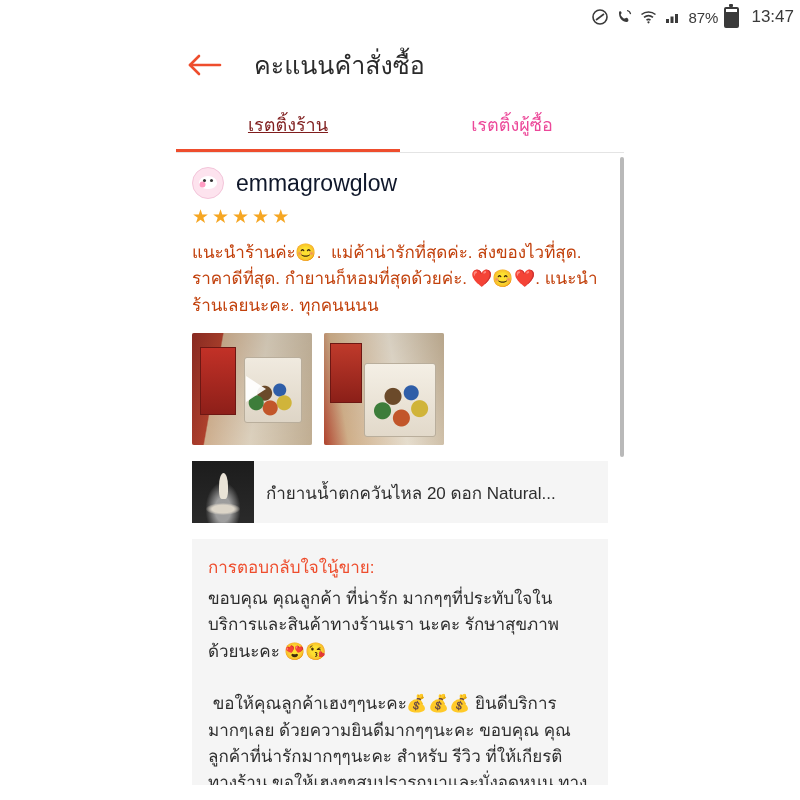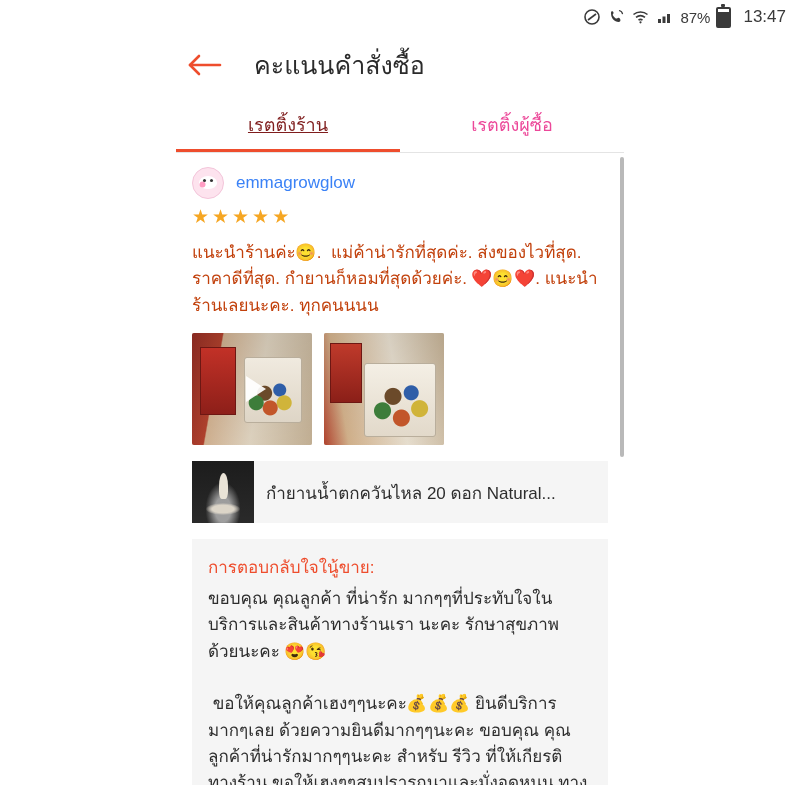--- a/index.html
+++ b/index.html
@@ -16,21 +16,21 @@
     width: 800px;
     height: 800px;
     background: #ffffff;
   }
   
   .statusbar {
     height: 34px;
     display: flex;
     align-items: center;
     justify-content: flex-end;
-    padding-right: 14px;
+    padding-right: 6px;
     gap: 6px;
     color: #3a3a3a;
     font-size: 15px;
   }
   .statusbar .icn {
     display: inline-flex;
     align-items: center;
     justify-content: center;
     color: #3a3a3a;
   }
@@ -142,22 +142,22 @@
   .avatar::after {
     content: "";
     position: absolute;
     left: 10px; top: 11px;
     width: 3px; height: 3px;
     background: #333;
     border-radius: 50%;
     box-shadow: 7px 0 0 #333, -2px 4px 0 1.5px #ff9ec4;
   }
   .username {
-    font-size: 17px;
-    color: #3b82f6;
+    font-size: 23px;
+    color: #0f172a;
   }
   .stars {
     margin-top: 6px;
     color: #f5a623;
     font-size: 19px;
     letter-spacing: 3px;
   }
   .review-text {
     margin-top: 12px;
     font-size: 17px;

